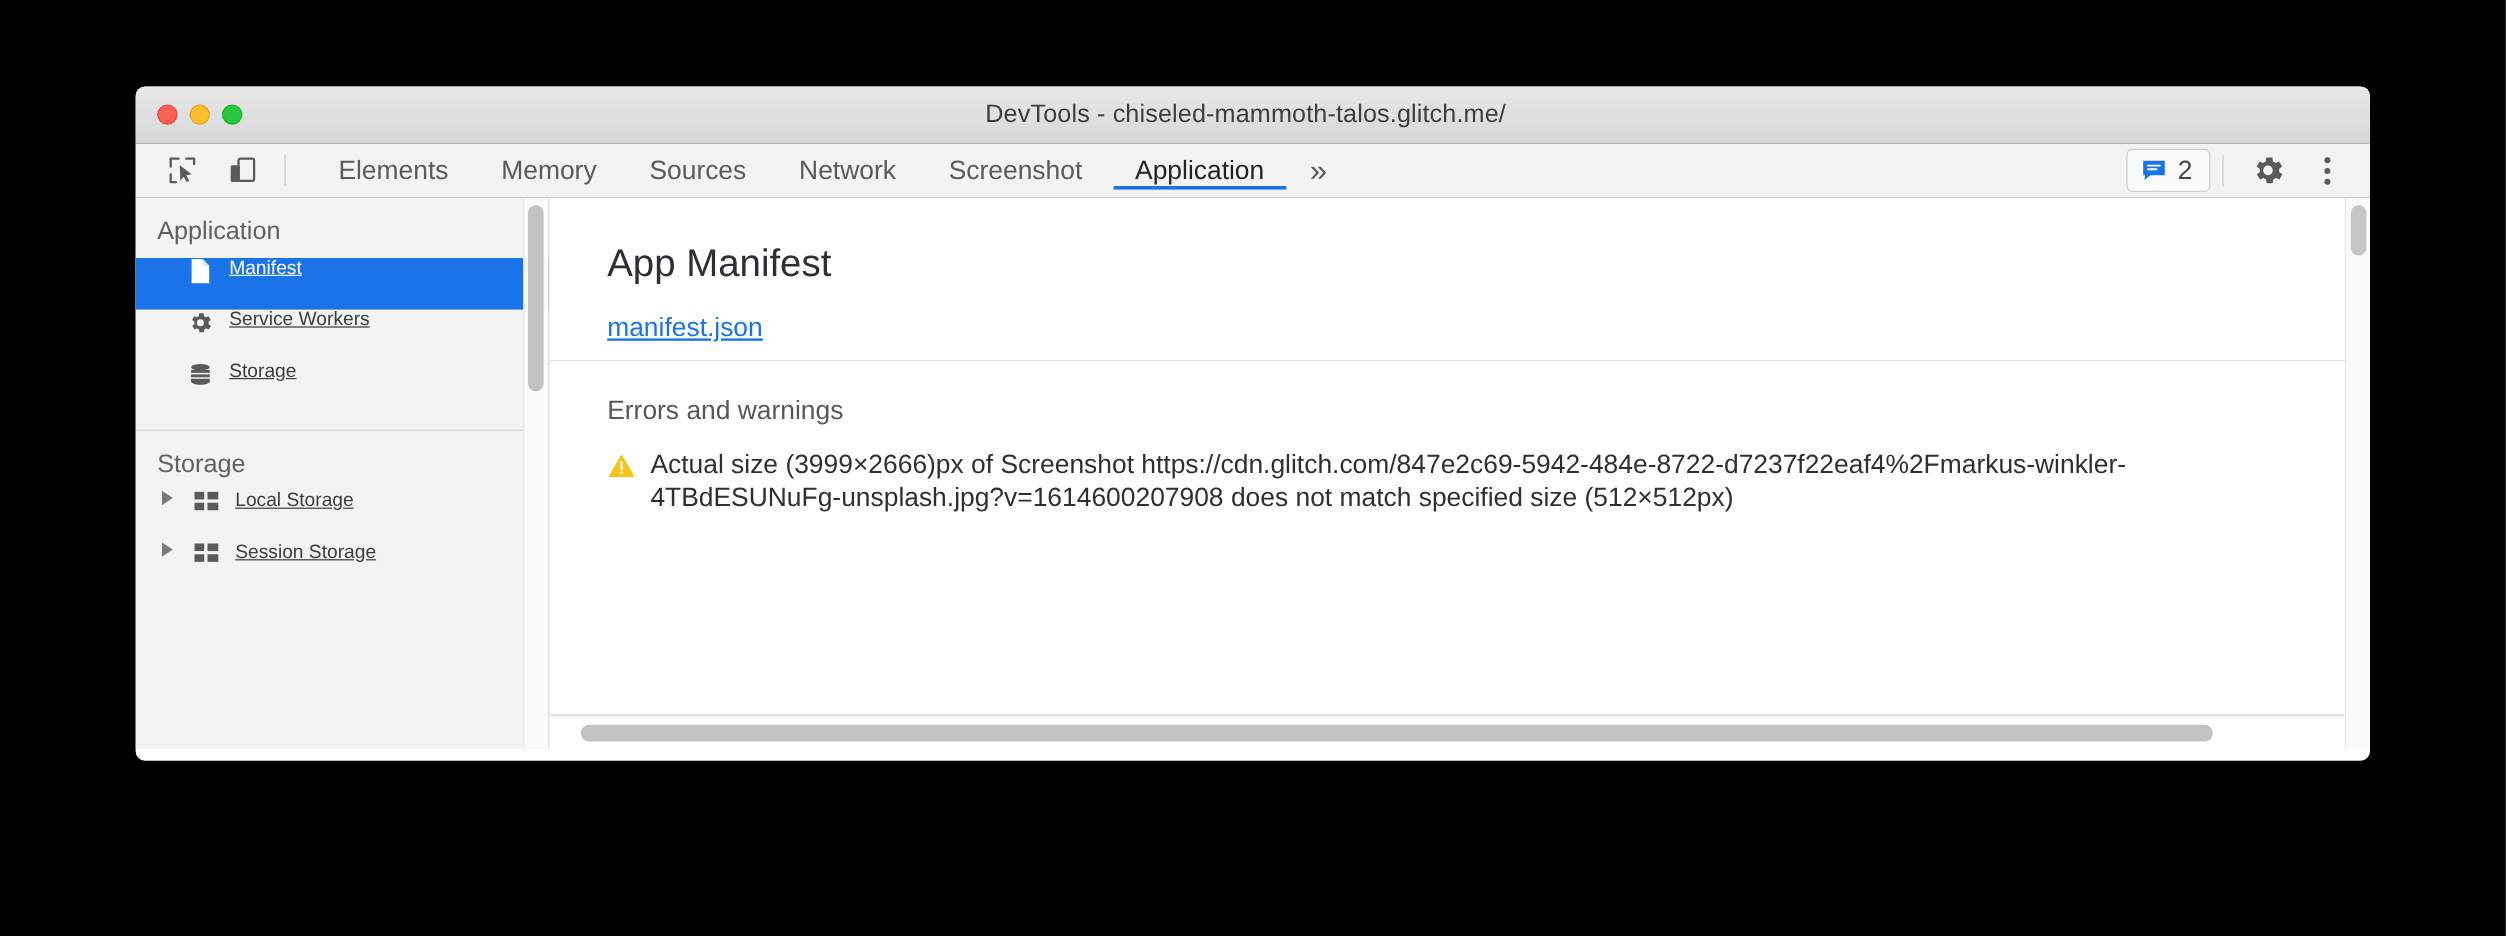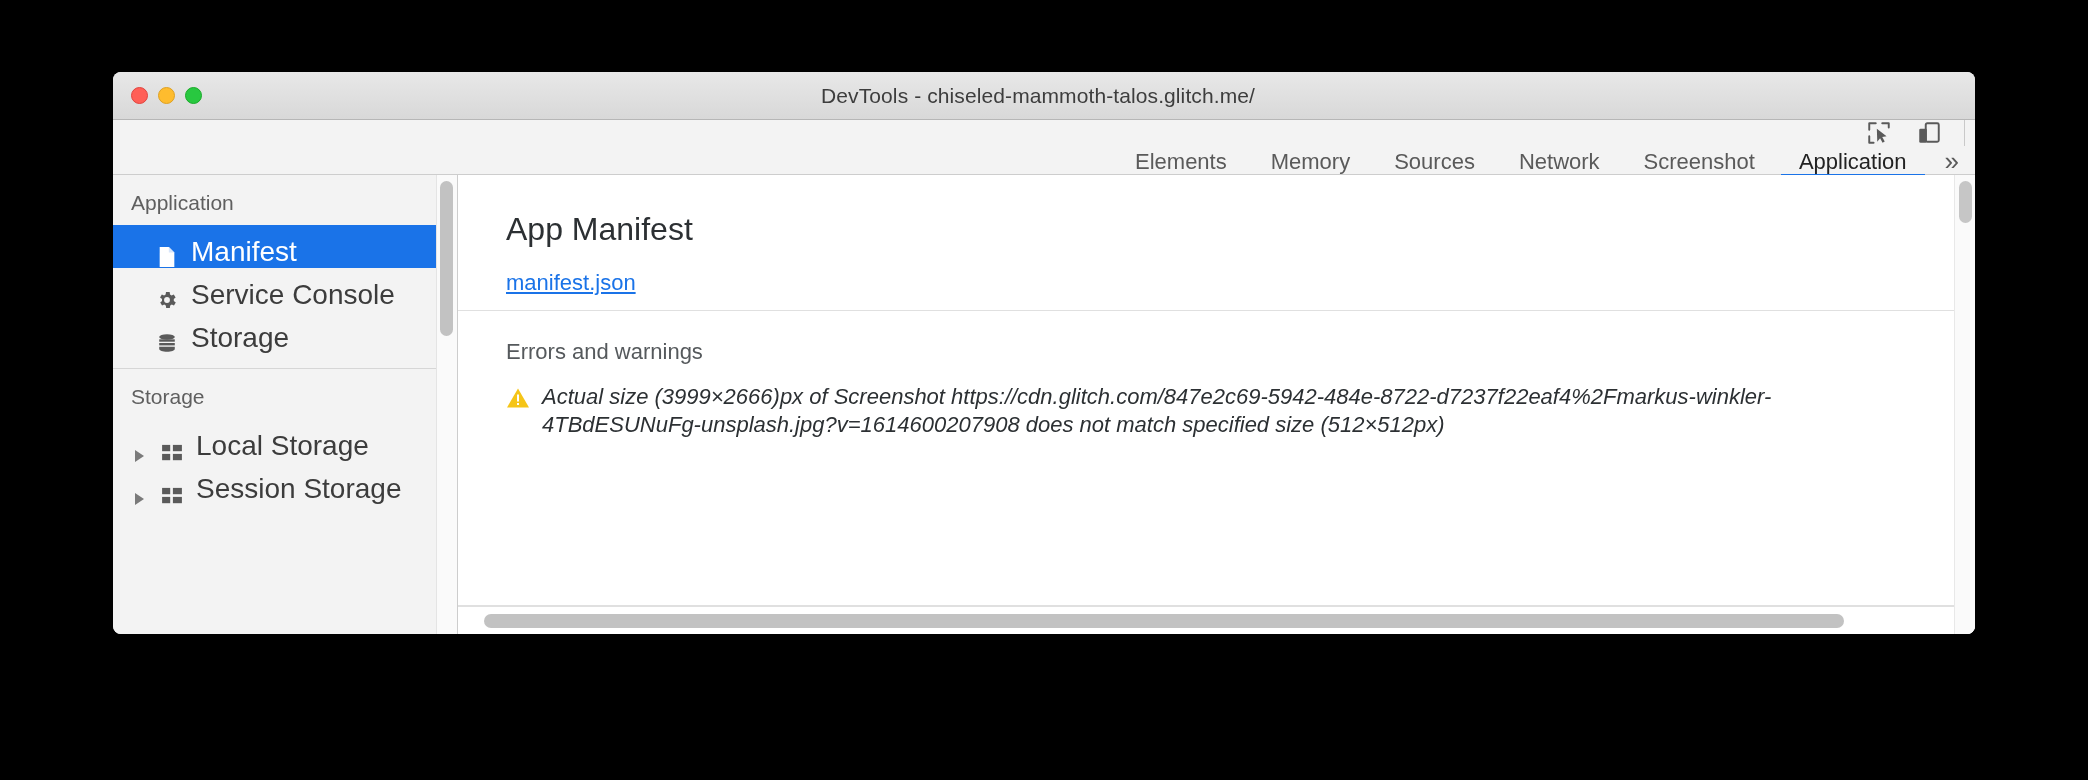--- a/index.html
+++ b/index.html
@@ -35,26 +35,25 @@
   .light.yellow { background: #febc2e; border: .5px solid #dea123; }
   .light.green  { background: #28c840; border: .5px solid #1aab29; }
   #win-title {
     position: absolute; left: 0; right: 12px; text-align: center;
     font-size: 21px; color: #3d3d3d; letter-spacing: .1px;
     pointer-events: none;
   }
 
   
   #toolbar {
-    height: 55px;
+    height: 45px;
     background: #f3f3f3;
     border-bottom: 1px solid #cdcdcd;
-    display: flex; align-items: flex-end;
+    display: flex; align-items: center;
     position: relative;
-    flex-direction: column;
   }
   .tool-icon {
     width: 50px; display: flex; align-items: center; justify-content: center;
     cursor: pointer;
   }
   #tool-icons { display: flex; align-items: center; padding-left: 14px; }
   .vdiv { width: 1px; height: 26px; background: #c9c9c9; align-self: center; margin: 0 10px; }
 
   #tabs { display: flex; align-items: stretch; margin-left: 12px; }
   .tab {
@@ -100,23 +99,23 @@
     position: relative;
     overflow: hidden;
   }
   .sb-section-title {
     font-size: 21px; color: #5f5f5f;
     padding: 16px 0 10px 18px;
   }
   .sb-group { padding-bottom: 8px; }
   .sb-sep { height: 1px; background: #d6d6d6; margin: 6px 0 0 0; }
   .sb-item {
-    display: flex; align-items: flex-end;
+    display: flex; align-items: flex-start;
     height: 43px; padding-left: 42px; gap: 12px;
-    font-size: 28px; color: #3c3c3c; cursor: pointer;
+    font-size: 16px; color: #3c3c3c; cursor: pointer; text-decoration: underline;
   }
   .sb-item.selected { background: #1a73e8; color: #fff; }
   .sb-item .ico { width: 24px; display: flex; align-items: center; justify-content: center; flex: 0 0 24px; }
   .sb-item.tree { padding-left: 22px; }
   .caret {
     width: 0; height: 0; flex: 0 0 auto;
     border-left: 9px solid #7a7a7a;
     border-top: 6px solid transparent;
     border-bottom: 6px solid transparent;
     margin-right: 4px;
@@ -155,21 +154,20 @@
     text-decoration: underline; cursor: pointer;
   }
   .hr { height: 1px; background: #e0e0e0; }
   #errors-title {
     font-size: 22px; font-weight: normal; color: #55595c;
     padding: 28px 0 0 0;
   }
   #warning-row {
     display: flex; gap: 12px;
     padding: 18px 40px 0 0;
-    font-style: italic;
   }
   #warning-text {
     font-size: 22px; color: #2c3033; line-height: 1.28;
   }
   #warn-icon { flex: 0 0 auto; padding-top: 4px; }
 
   #hscroll-area {
     position: absolute; left: 0; right: 21px; bottom: 0; height: 28px;
     background: #fff; border-top: 1px solid #e0e0e0;
   }
@@ -275,21 +273,21 @@
           </span>
           <span>Manifest</span>
         </div>
 
         <div class="sb-item">
           <span class="ico">
             <svg width="22" height="22" viewBox="0 0 24 24">
               <path fill="#5a5a5a" d="M19.4 13a7.6 7.6 0 0 0 0-2l2-1.6-2-3.4-2.4 1a7.6 7.6 0 0 0-1.7-1l-.4-2.6h-4l-.4 2.6c-.6.2-1.2.6-1.7 1l-2.4-1-2 3.4L6.6 11a7.6 7.6 0 0 0 0 2l-2 1.6 2 3.4 2.4-1c.5.4 1.1.8 1.7 1l.4 2.6h4l.4-2.6c.6-.2 1.2-.6 1.7-1l2.4 1 2-3.4zM12 15.2A3.2 3.2 0 1 1 12 8.8a3.2 3.2 0 0 1 0 6.4z"></path>
             </svg>
           </span>
-          <span>Service Console</span>
+          <span>Service Workers</span>
         </div>
 
         <div class="sb-item">
           <span class="ico">
             <svg width="22" height="22" viewBox="0 0 24 24">
               <ellipse cx="12" cy="5.5" rx="8.5" ry="3" fill="#5a5a5a"></ellipse>
               <rect x="3.5" y="8" width="17" height="2.6" fill="#5a5a5a"></rect>
               <rect x="3.5" y="12" width="17" height="2.6" fill="#5a5a5a"></rect>
               <path d="M3.5 16v2.5c0 1.7 3.8 3 8.5 3s8.5-1.3 8.5-3V16z" fill="#5a5a5a"></path>
             </svg>

